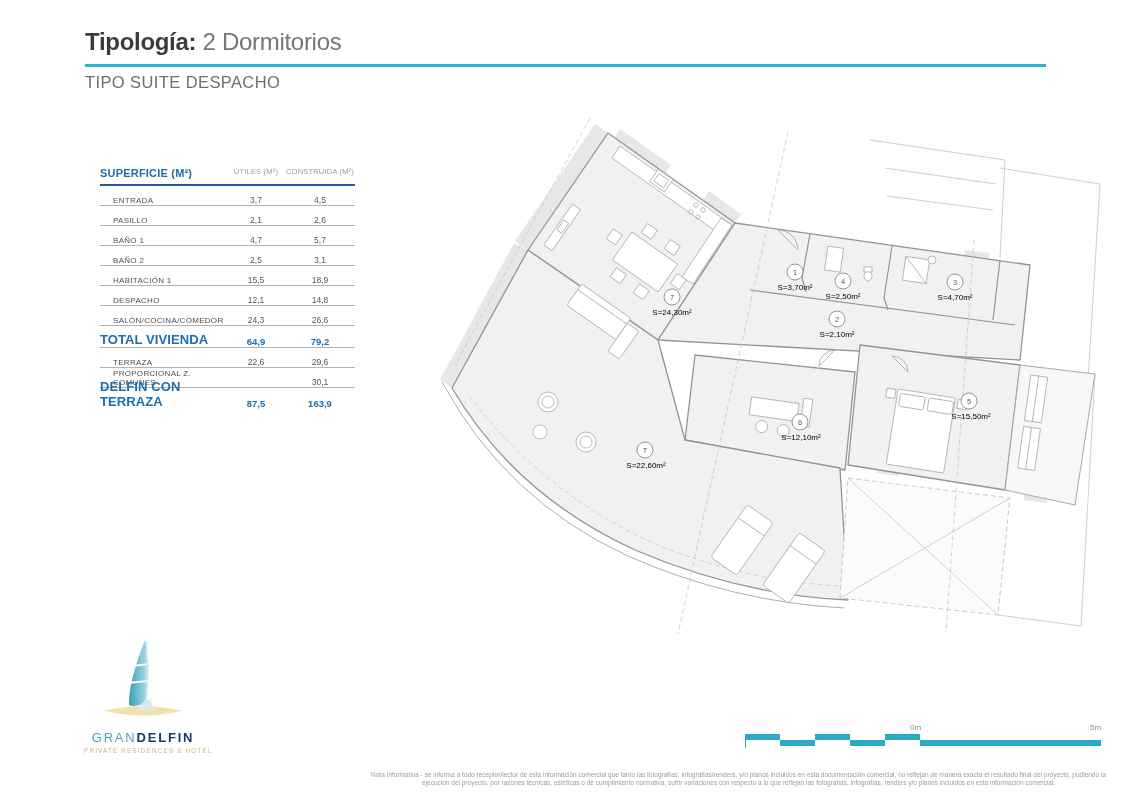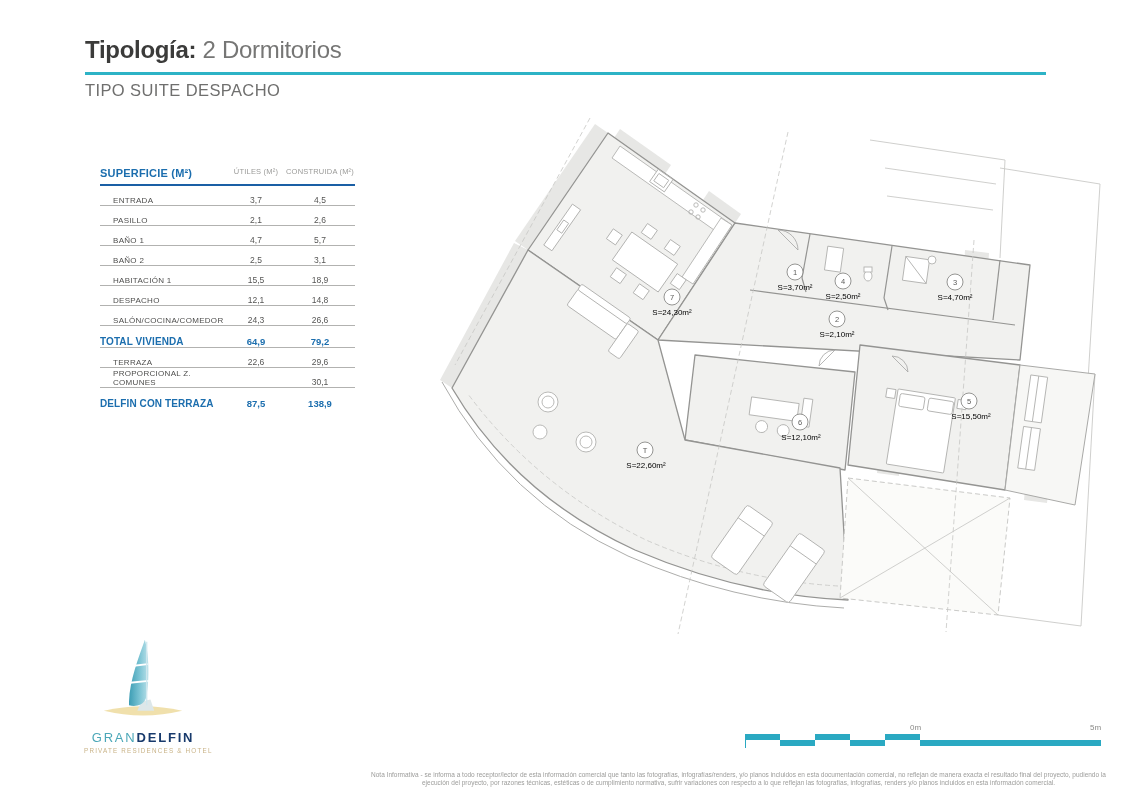--- a/index.html
+++ b/index.html
@@ -3,40 +3,40 @@
 <meta charset="utf-8">
 <style>
   html,body{margin:0;padding:0;}
   body{
     width:1131px;height:800px;background:#ffffff;position:relative;
     font-family:"Liberation Sans", sans-serif;overflow:hidden;
   }
   .page{position:absolute;inset:0;}
 
   
-  .hdr{position:absolute;left:85px;top:36px;width:961px;}
+  .hdr{position:absolute;left:85px;top:28px;width:961px;}
   .hdr .t1{font-size:24px;letter-spacing:-0.3px;white-space:nowrap;}
   .hdr .t1 .lab{font-weight:bold;color:#3b3b3a;}
   .hdr .t1 .val{font-weight:400;color:#767675;}
   .hdr .rule{height:2.5px;background:#2db3c6;margin-top:8px;}
   .hdr .sub{margin-top:6px;font-size:16.5px;color:#6f6f6e;letter-spacing:.4px;}
 
   
   .stable{position:absolute;left:100px;top:167px;width:255px;}
   .thead{display:flex;padding-bottom:5px;}
   .thead .ttl{flex:1;font-size:11px;font-weight:bold;color:#1c6eae;letter-spacing:.2px;}
   .thead .ch{width:58px;text-align:center;font-size:7.5px;color:#9a9a98;letter-spacing:.2px;}
   .thead .ch2{width:70px;}
   .thead-line{height:2px;background:#1a5fa5;}
   .srow{display:flex;align-items:flex-end;height:19px;border-bottom:1px solid #b2b2b0;}
   .srow .lbl{flex:1;padding-left:13px;font-size:8px;color:#4e4e4d;letter-spacing:.3px;}
   .srow .v{width:58px;text-align:center;font-size:8.5px;color:#565655;}
   .srow .v2{width:70px;text-align:center;font-size:8.5px;color:#565655;}
   .srow.total{height:21px;}
-  .srow.total .lbl{padding-left:0;font-size:10px;font-weight:bold;color:#1c6eae;letter-spacing:.1px;}
+  .srow.total .lbl{padding-left:0;font-size:13px;font-weight:bold;color:#1c6eae;letter-spacing:.1px;}
   .srow.total .v,.srow.total .v2{font-size:9.5px;font-weight:bold;color:#1c6eae;}
   .srow.last{border-bottom:none;}
 
   
   .planwrap{position:absolute;left:440px;top:110px;width:690px;height:535px;}
   .plan .room{fill:#f1f1ef;stroke:#949492;stroke-width:1.3;stroke-linejoin:round;}
   .plan .roomlight{fill:#f7f7f5;stroke:#a9a9a7;stroke-width:1;}
   .plan .hatch{fill:#e7e7e5;stroke:none;}
   .plan .furn{fill:#ffffff;stroke:#b2b2b0;stroke-width:.9;}
   .plan .furnln{fill:none;stroke:#b2b2b0;stroke-width:.9;}
@@ -136,21 +136,21 @@
       <div class="v2">29,6</div>
     </div>
     <div class="srow">
       <div class="lbl">PROPORCIONAL Z. COMUNES</div>
       <div class="v"></div>
       <div class="v2">30,1</div>
     </div>
     <div class="srow total last">
       <div class="lbl">DELFIN CON TERRAZA</div>
       <div class="v">87,5</div>
-      <div class="v2">138,9</div>
+      <div class="v2">163,9</div>
     </div>
   </div>
 
   <div class="planwrap">
   <svg class="plan" width="690" height="535" viewBox="0 0 690 535">
 
     <polygon class="hatch" points="168,23 155,14 75,131 88,140"></polygon>
     <polygon class="hatch" points="88,140 74,133 0,270 12,278"></polygon>
     <polygon class="hatch" points="174,28 225,64 231,55 180,19"></polygon>
     <polygon class="hatch" points="263,90 295,113 301,104 269,81"></polygon>

